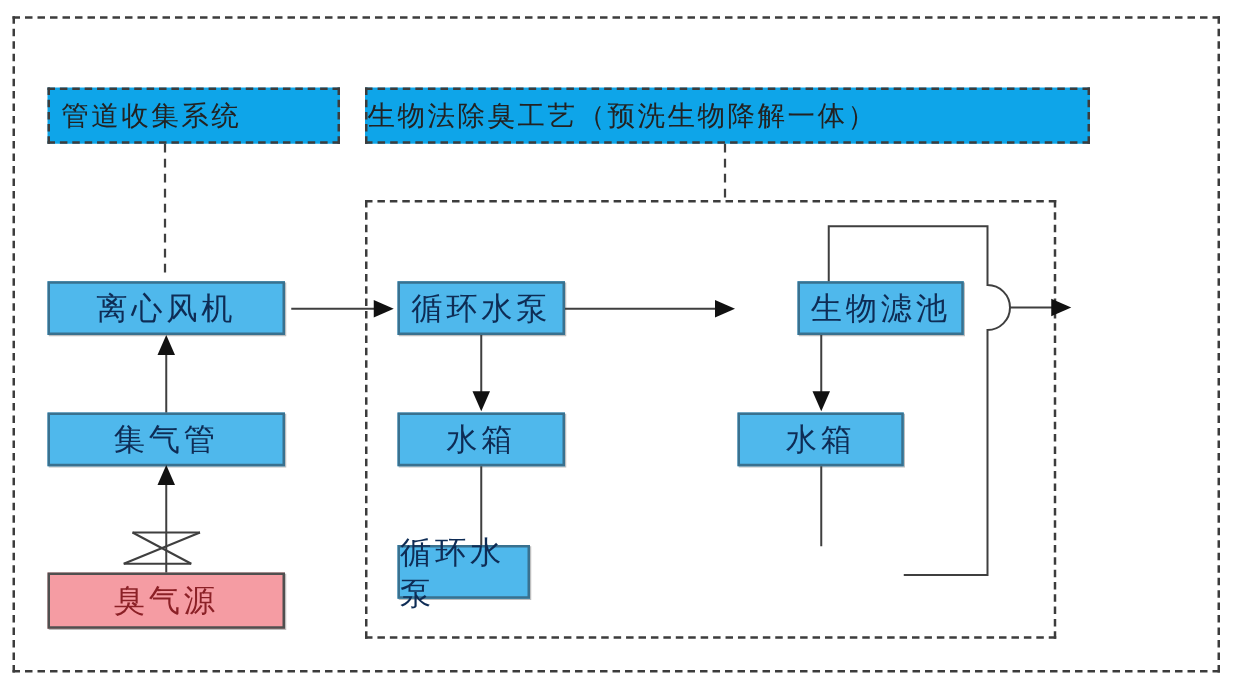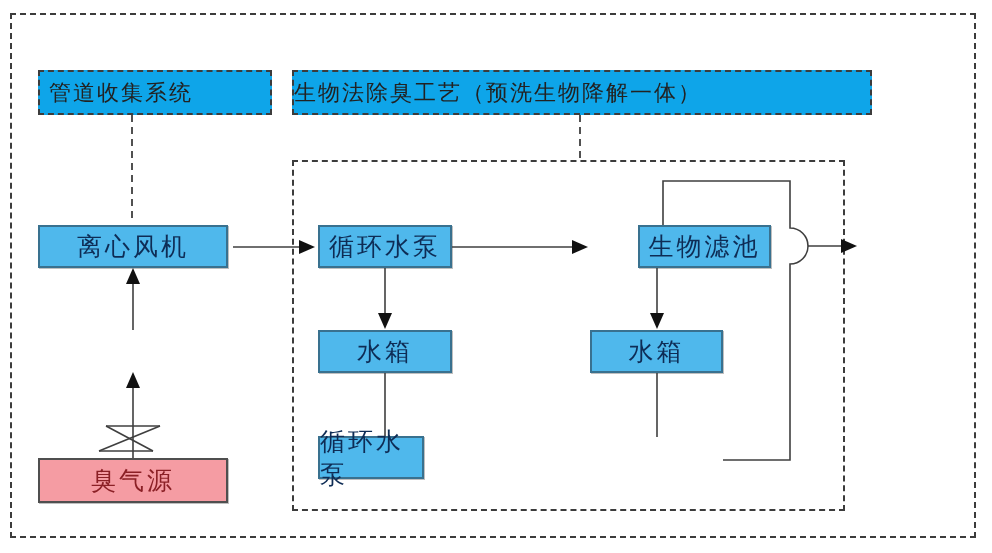--- a/index.html
+++ b/index.html
@@ -63,20 +63,23 @@
 
   <div class="group-label process-label">
     <span>生物法除臭工艺（预洗生物降解一体）</span>
   </div>
 
   <div class="inner-group"></div>
 
   <div class="node n-fan">
     <span>离心风机</span>
   </div>
+  <div class="node n-gaspipe">
+    <span>集气管</span>
+  </div>
   <div class="node n-source">
     <span>臭气源</span>
   </div>
   <div class="node n-prewash">
     <span>循环水泵</span>
   </div>
   <div class="node n-tank1">
     <span>水箱</span>
   </div>
   <div class="node n-pump">

